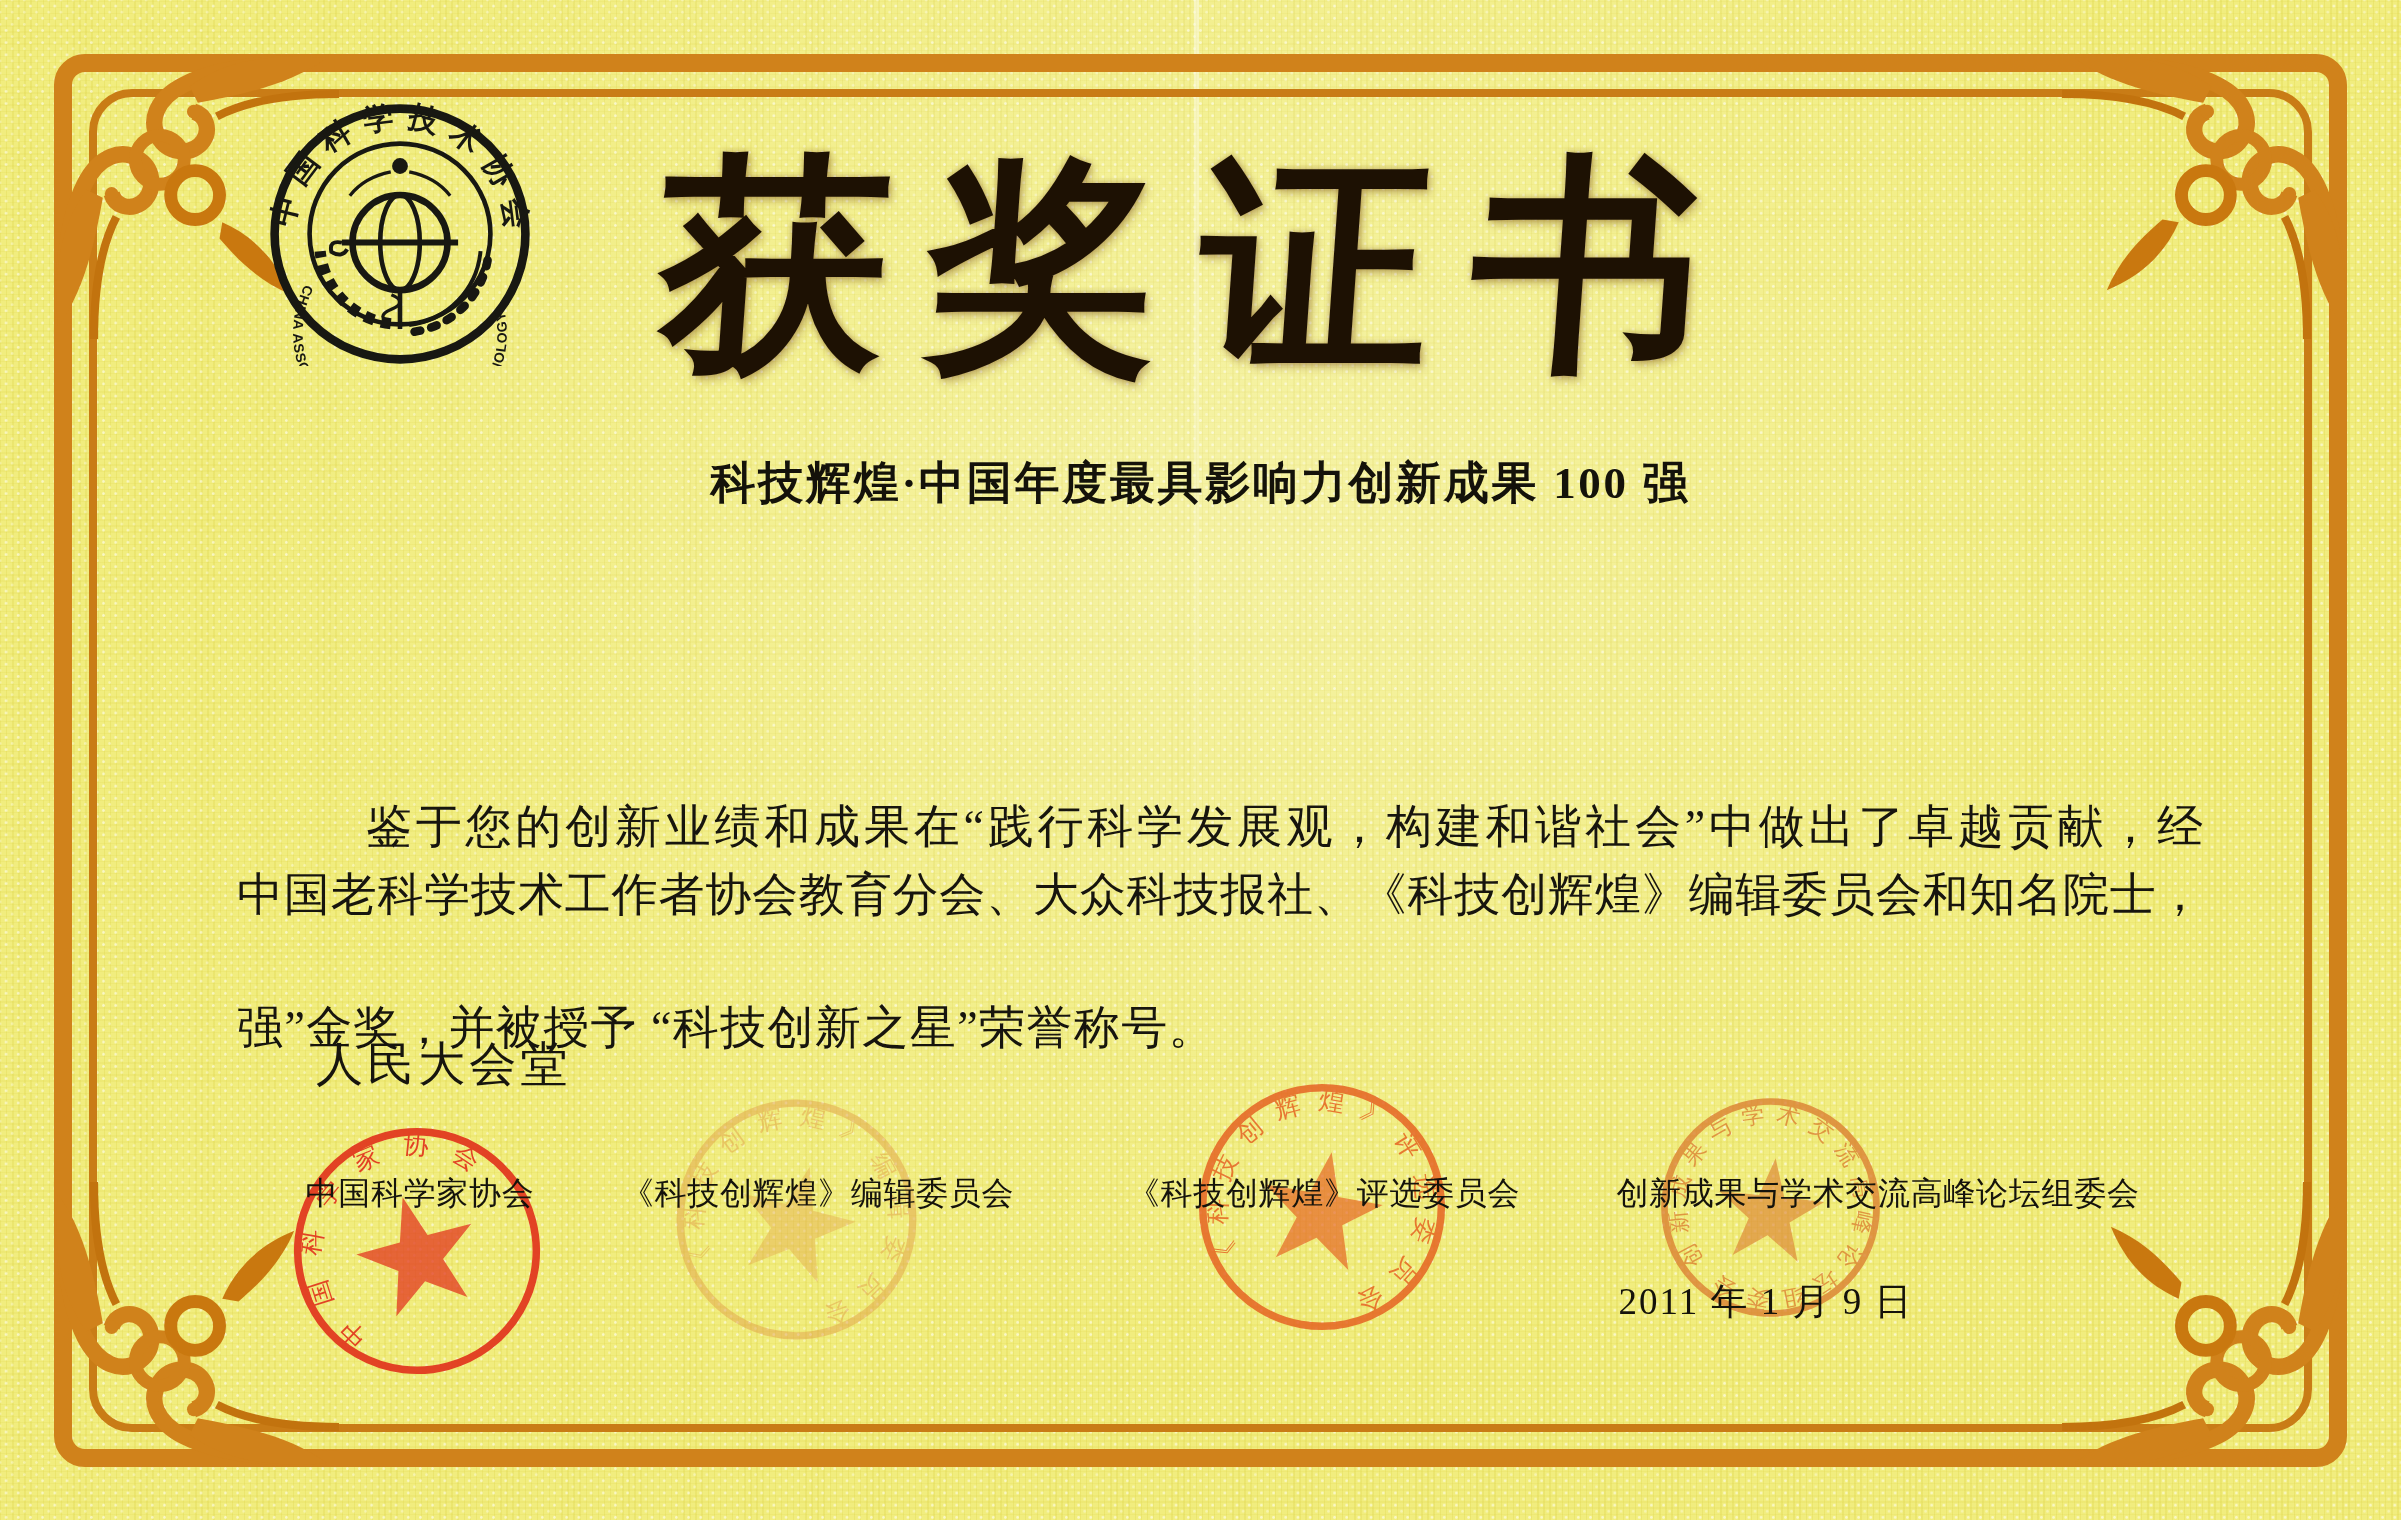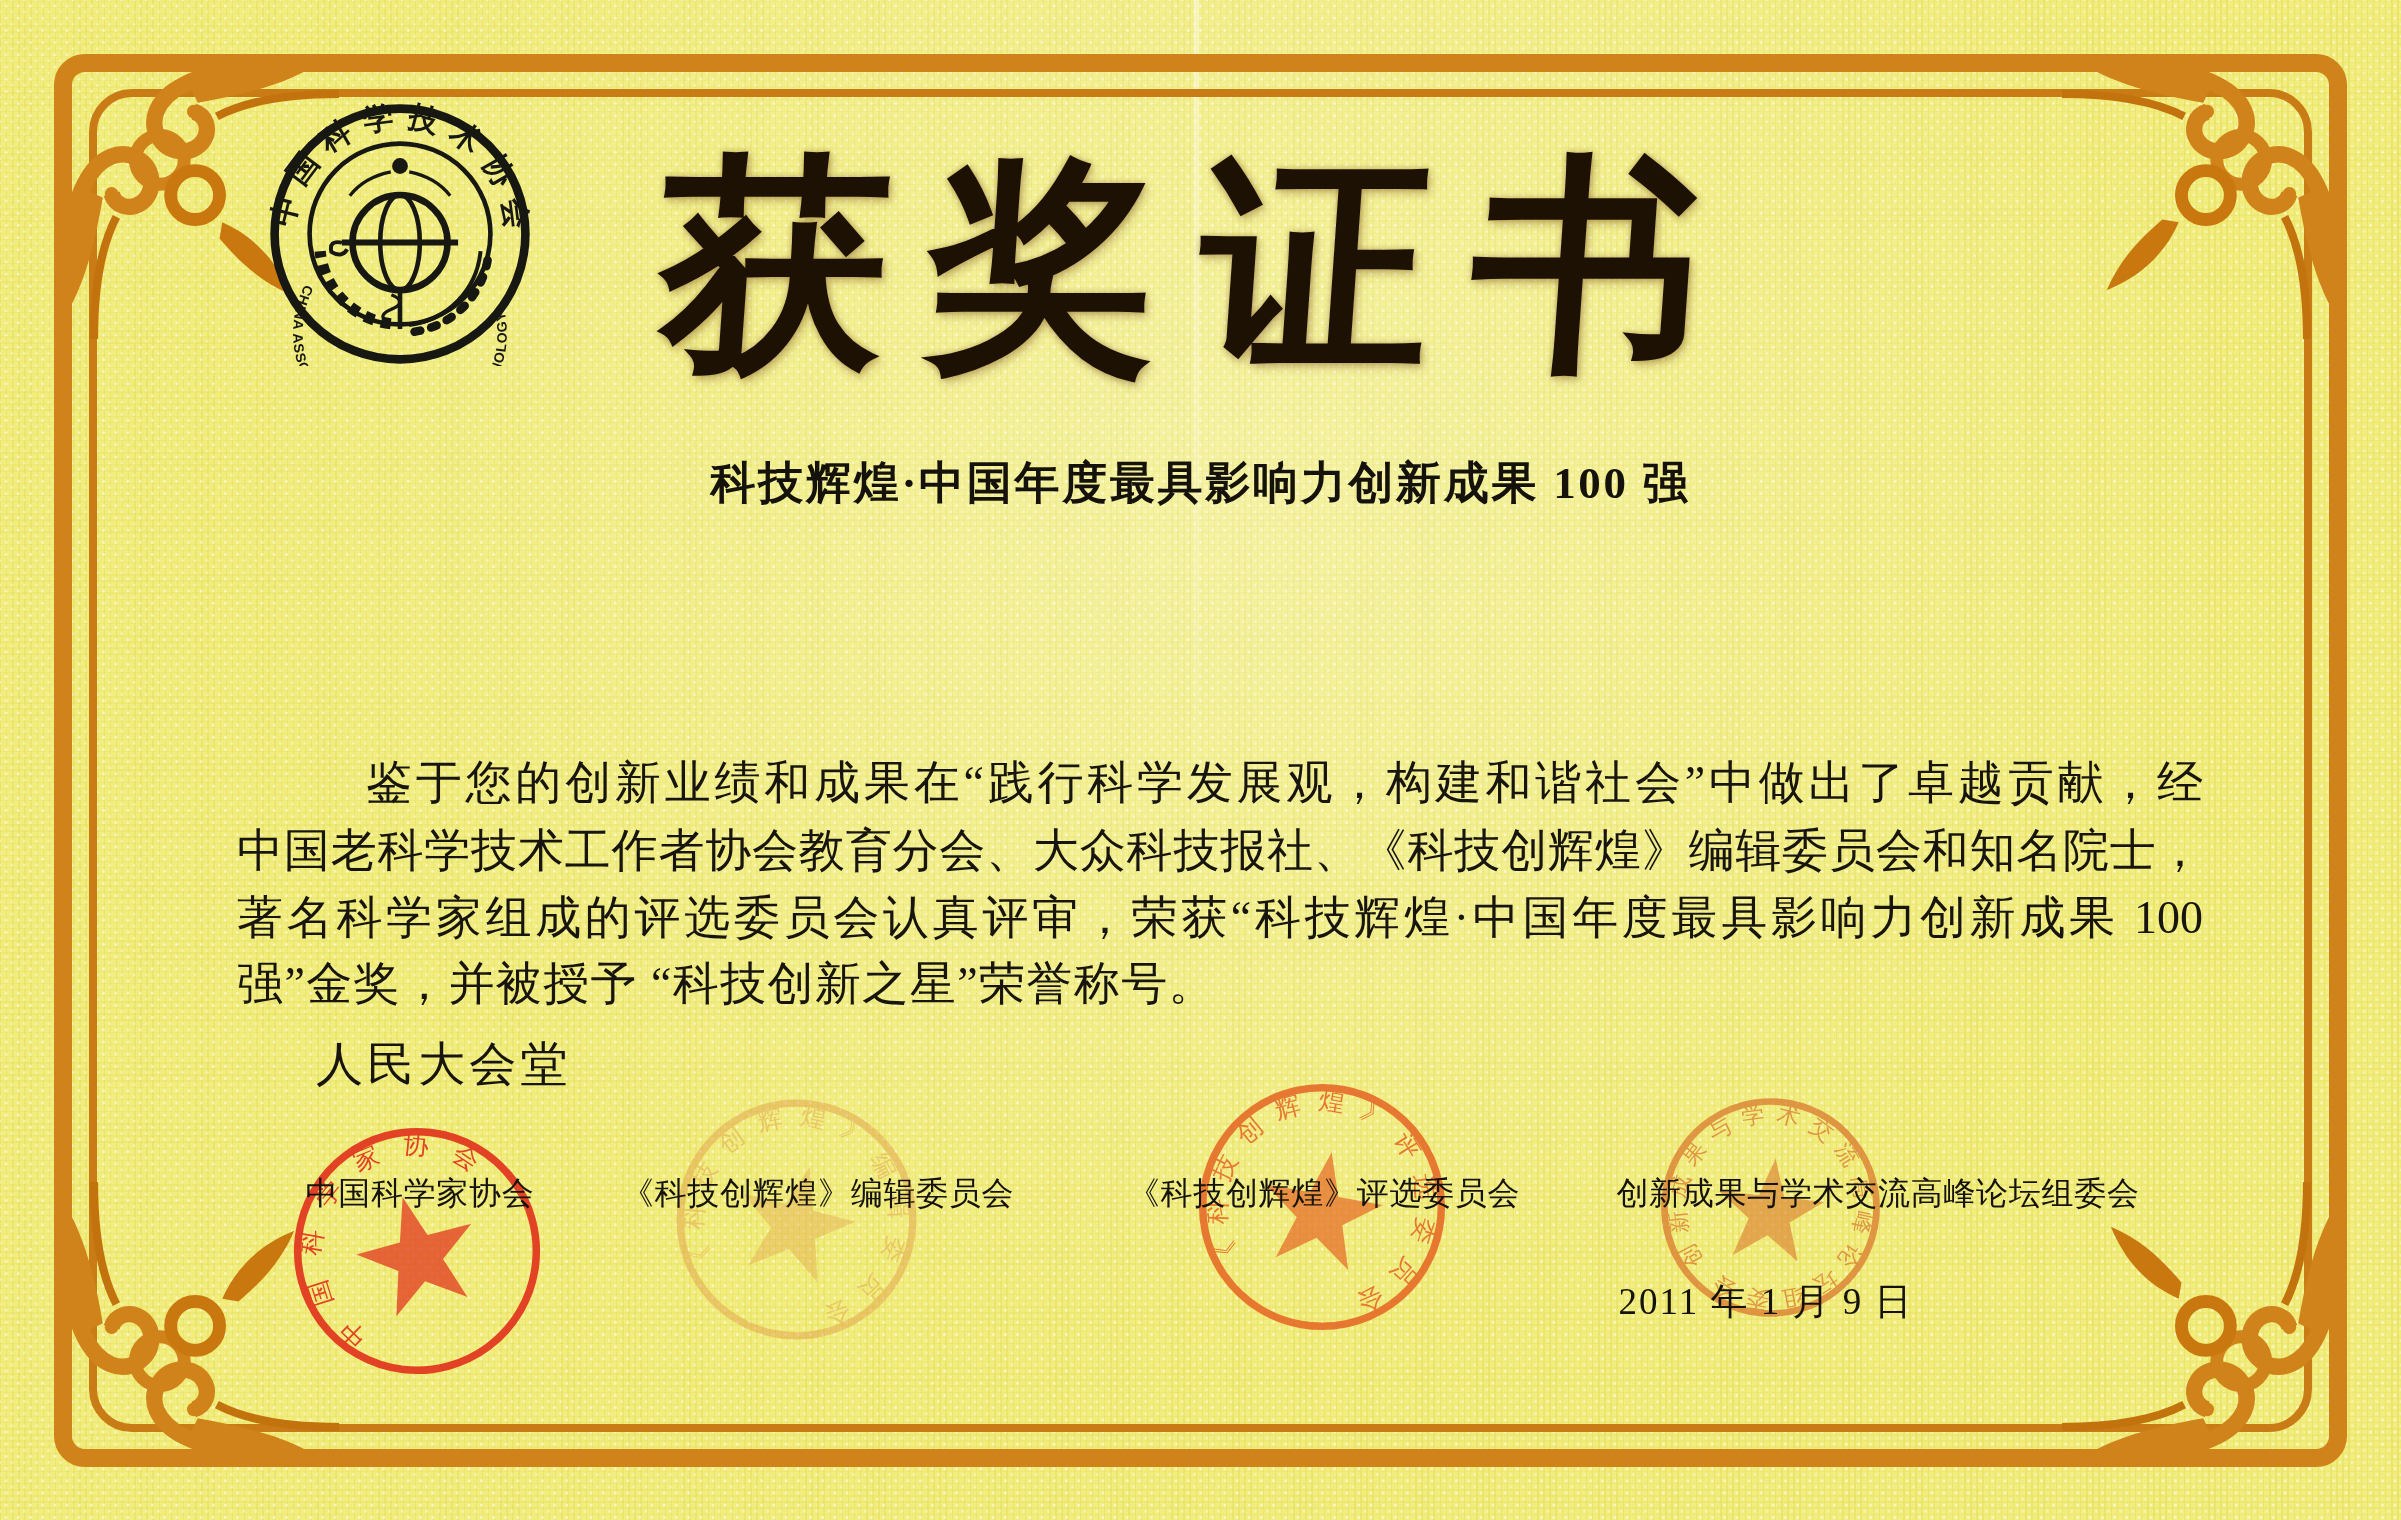--- a/index.html
+++ b/index.html
@@ -34,21 +34,21 @@
   .title{position:absolute;left:50%;top:153px;transform:translateX(-50%);z-index:4;
     font-size:230px;font-weight:900;letter-spacing:41px;line-height:1;white-space:nowrap;
     color:#1d1103;text-shadow:0 0 6.8px rgba(94,44,4,.35), 3.4px 5.4px 8.1px rgba(94,44,4,.22);
     transform:translateX(-50%) skewX(-4deg);}
   .subtitle{position:absolute;left:0;width:100%;top:453px;z-index:4;text-align:center;
     font-size:45px;font-weight:bold;letter-spacing:2.7px;color:#14120a;white-space:nowrap;}
   .salutation{position:absolute;left:241px;top:636px;z-index:5;font-size:50px;letter-spacing:1.4px;white-space:nowrap;}
   .salutation .pre{margin-right:37px;}
   .salutation .suf{margin-left:47px;}
   .recipient{letter-spacing:6.8px;}
-  .bodyline{position:absolute;left:237px;width:1966px;z-index:5;font-size:46px;line-height:1;white-space:nowrap;}
+  .bodyline{position:absolute;left:237px;width:1966px;z-index:5;font-size:46px;line-height:1;white-space:nowrap;margin-top:44px;}
   .just{white-space:normal;text-align:justify;text-align-last:justify;}
   .l1{top:760px;padding-left:129px;}
   .l2{top:828px;letter-spacing:0.3px;}
   .l3{top:895px;}
   .l4{top:961px;letter-spacing:1.4px;}
   .closing{position:absolute;left:316px;top:1033px;z-index:5;font-size:47px;letter-spacing:4.1px;}
   .stamp{position:absolute;z-index:4;}
   .stamp text{font-family:"Liberation Serif",serif;font-size:44px;}
   .stamp-1{left:278px;top:1112px;width:278px;height:278px;transform:rotate(-15deg);opacity:.95;}
   .stamp-1 text{letter-spacing:38px;}
@@ -137,21 +137,20 @@
     </g>
   </svg>
 
   <div class="title">获奖证书</div>
 
   <div class="subtitle">科技辉煌·中国年度最具影响力创新成果 100 强</div>
 
 
   <div class="bodyline l1 just">鉴于您的创新业绩和成果在“践行科学发展观，构建和谐社会”中做出了卓越贡献，经</div>
   <div class="bodyline l2 just">中国老科学技术工作者协会教育分会、大众科技报社、《科技创辉煌》编辑委员会和知名院士，</div>
-  <div class="bodyline l3 just">著名科学家组成的评选委员会认真评审，荣获“科技辉煌·中国年度最具影响力创新成果 100</div>
   <div class="bodyline l4">强”金奖，并被授予 “科技创新之星”荣誉称号。</div>
 
   <div class="closing">人民大会堂</div>
 
   <svg class="stamp stamp-1" viewBox="0 0 480 480">
     <circle cx="240" cy="240" r="206" fill="none" stroke-width="13" stroke="#e23a20"></circle>
     <polygon points="240,144 264.7,218 342.7,218.6 279.9,265 303.5,339.4 240,294 176.5,339.4 200.1,265 137.3,218.6 215.3,218" opacity="0.8" fill="#e23a20"></polygon>
     <path id="seal-arc-0" d="M123,357 A166,166 0 1 1 357,357 A166,166 0 0 1 123,357" fill="none"></path>
     <text fill="#e23a20">
       <textPath href="#seal-arc-0">中国科学家协会</textPath>

